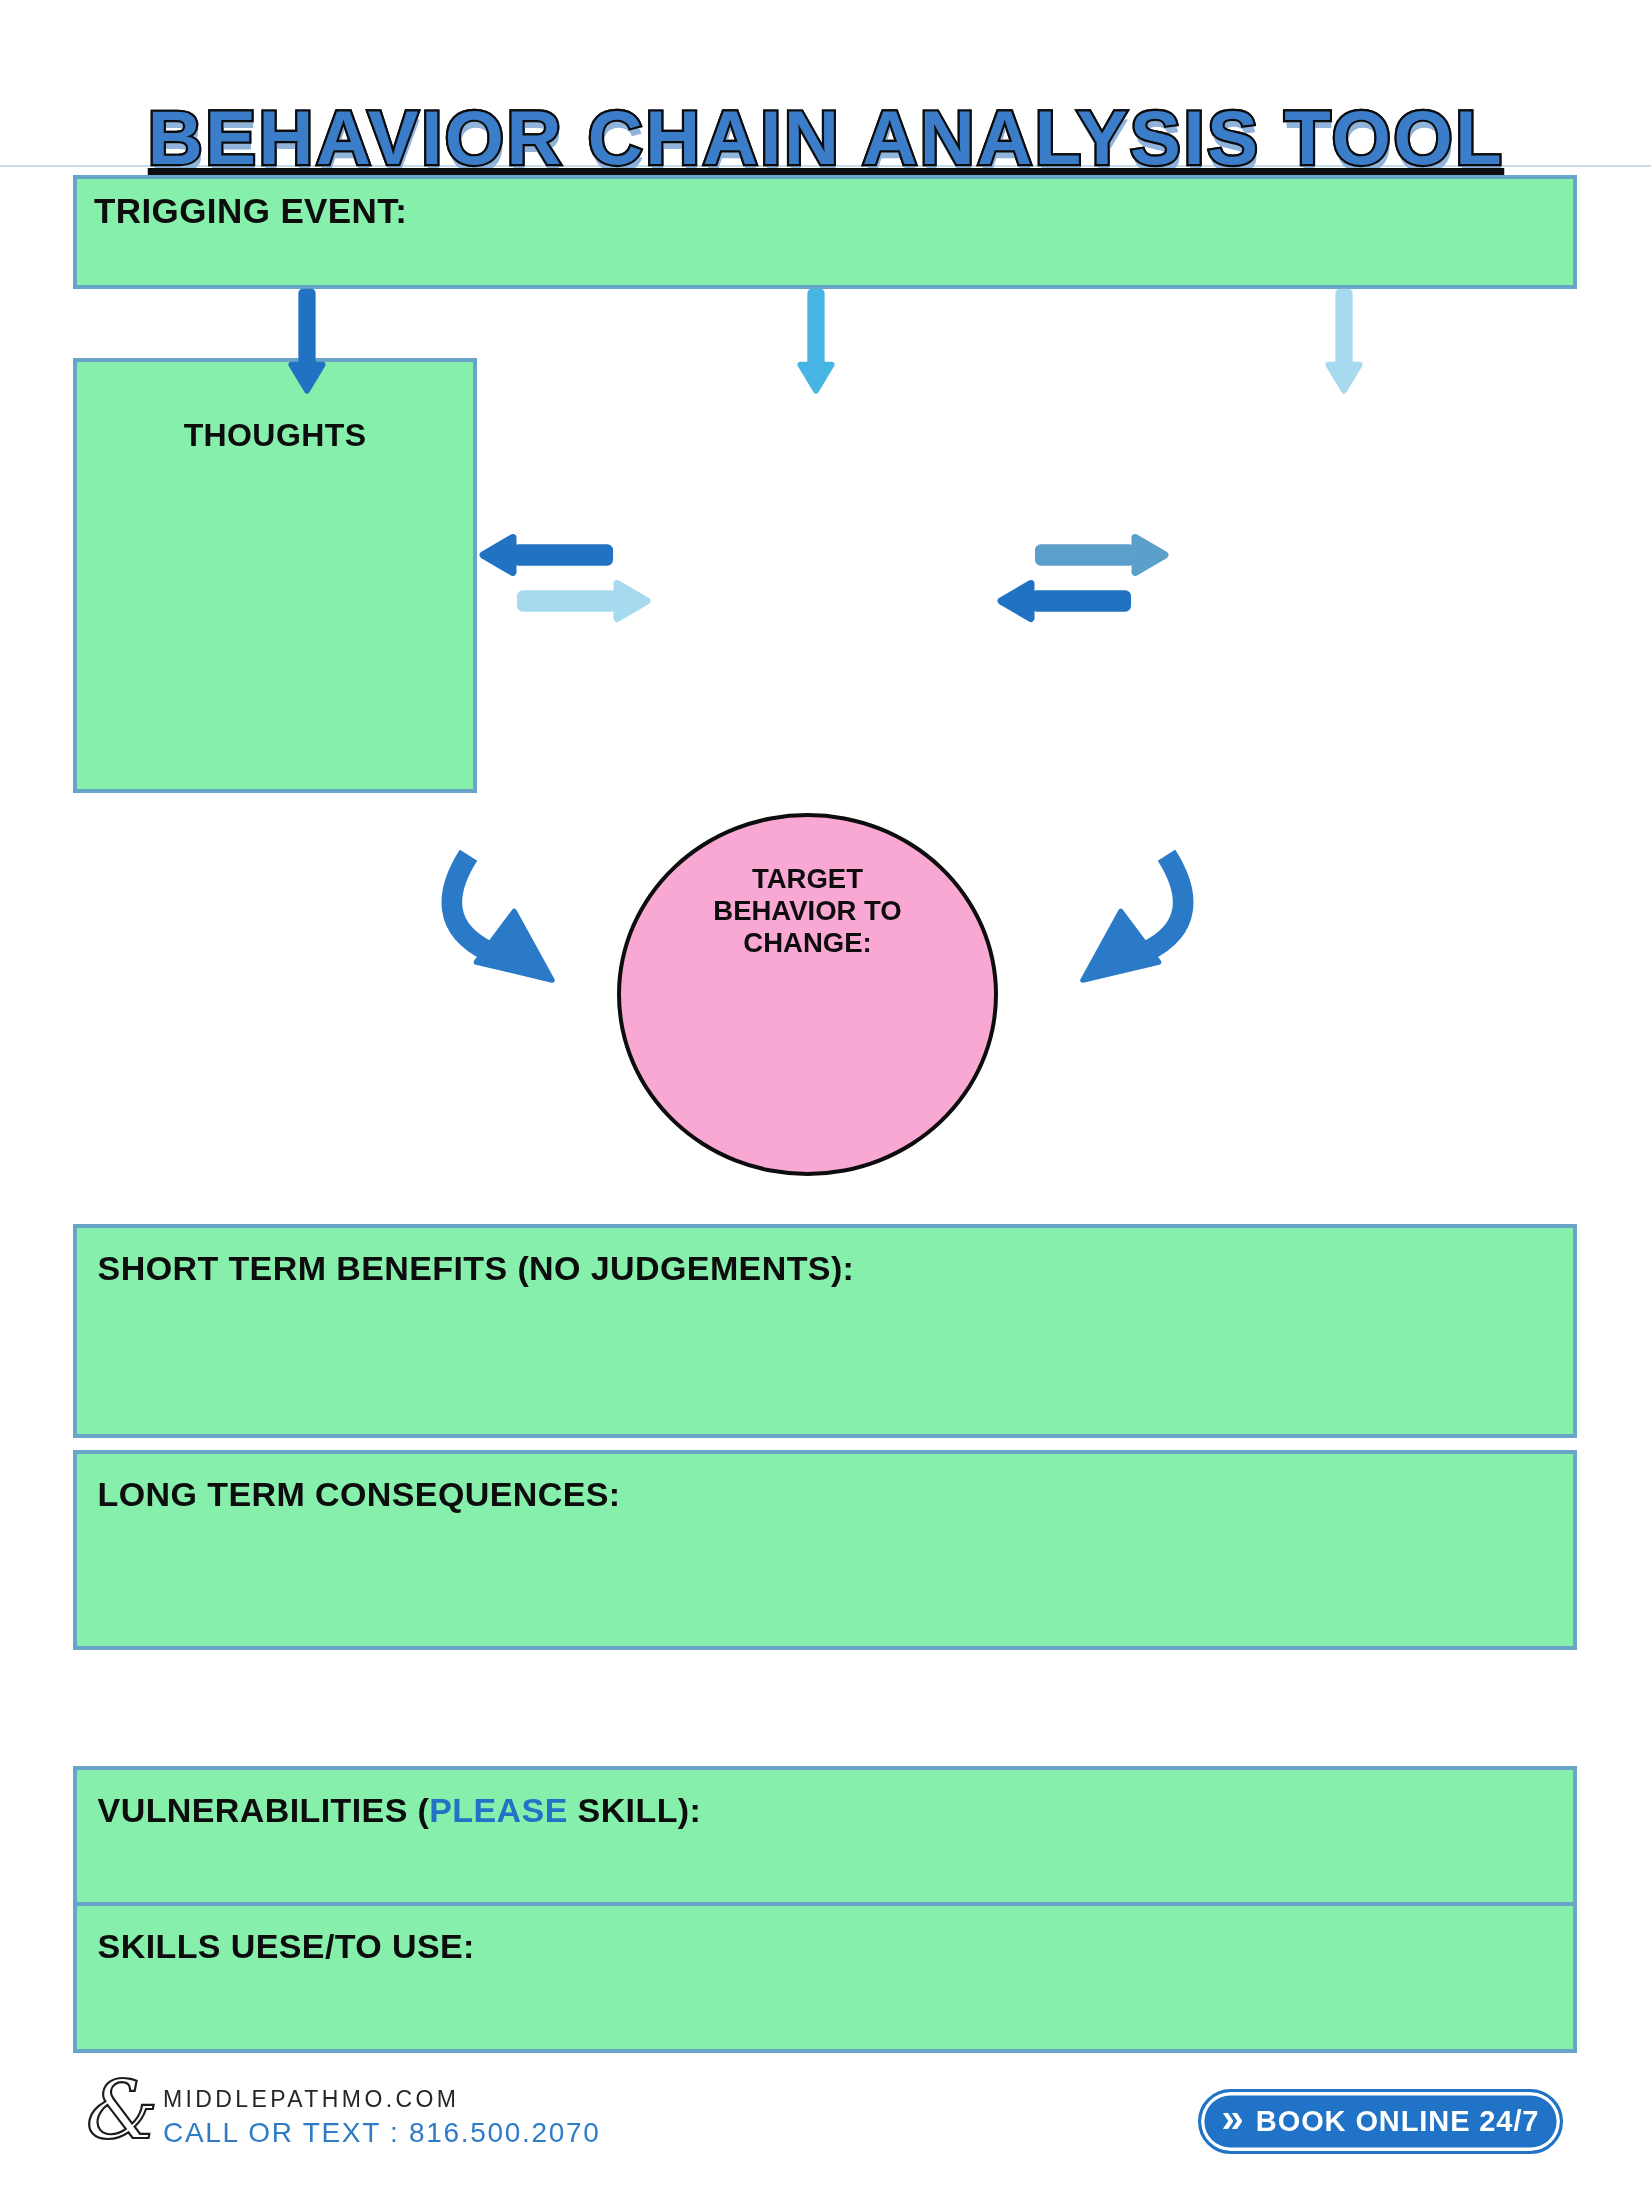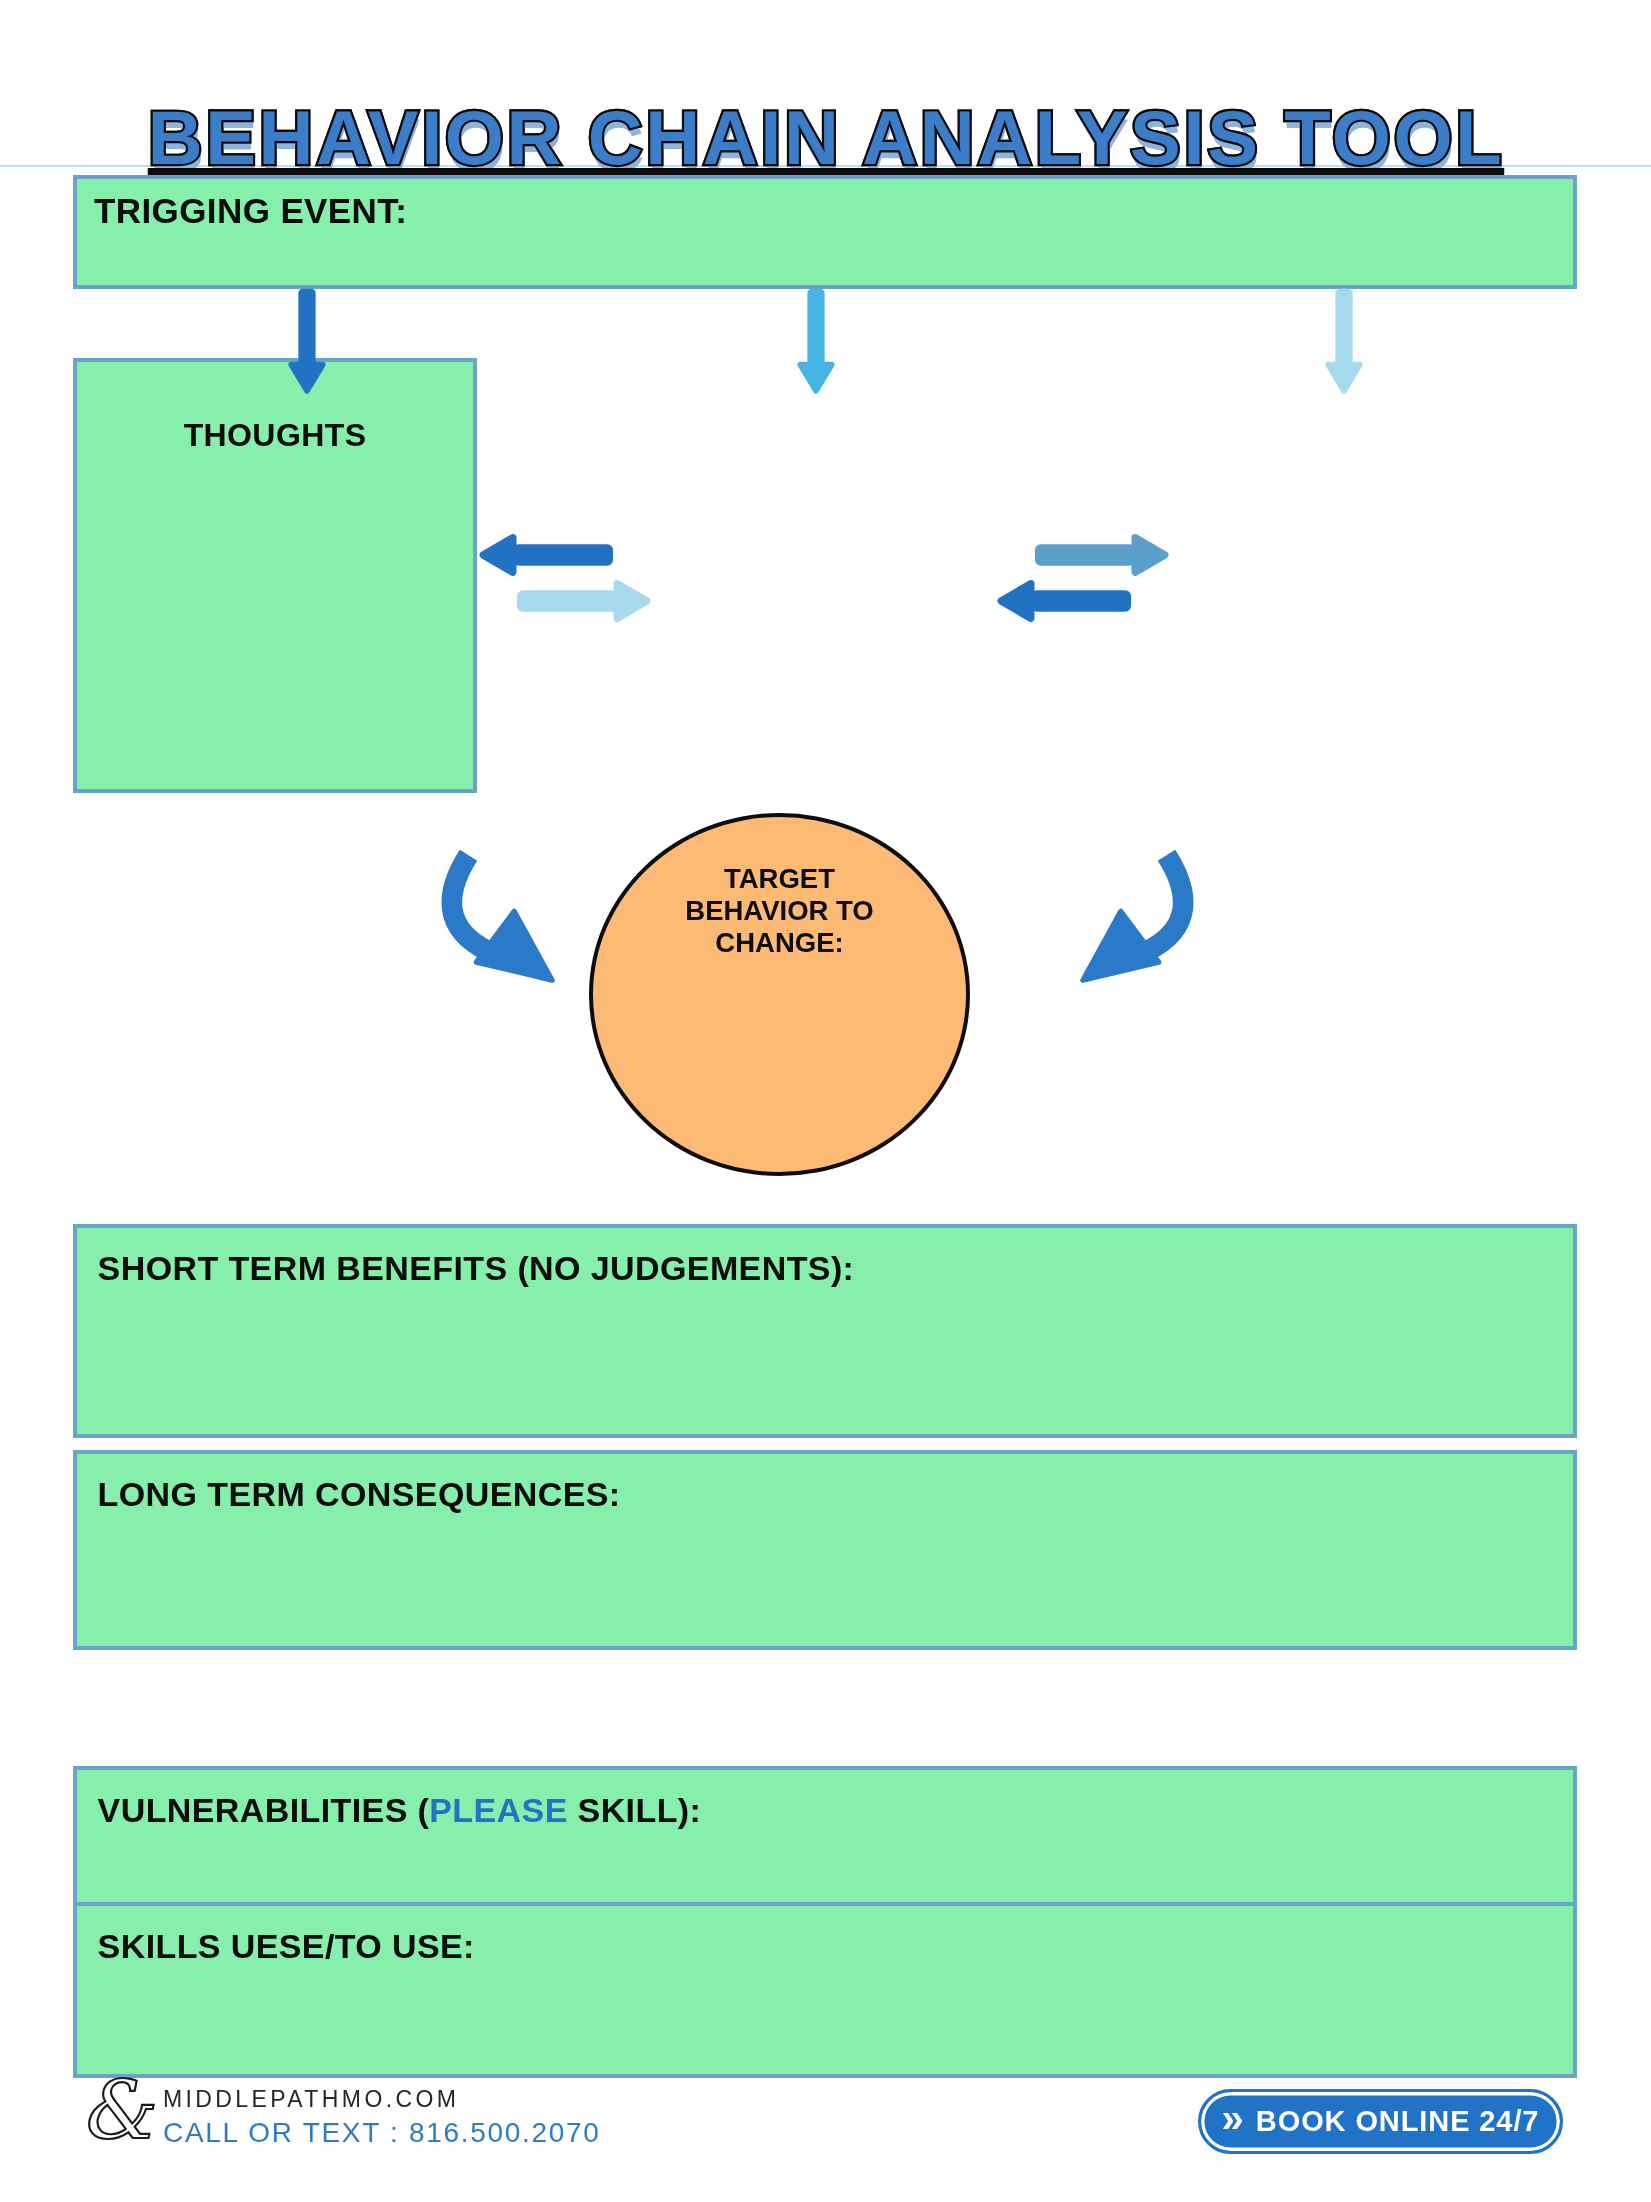--- a/index.html
+++ b/index.html
@@ -26,32 +26,32 @@
   .box{position:absolute;border:4.3px solid var(--box-border,#69a5c9);background:#86efac;box-sizing:border-box}
   .trigger-box{left:73px;top:175px;width:1504px;height:114px}
   .factor-box{top:358px;height:435px}
   .fb-thoughts{left:73px;width:404px}
   .fb-body{left:585px;width:471px}
   .fb-emotions{left:1103px;width:483px}
   .section-box{left:73px;width:1504px}
   .sb-short{top:1224px;height:214px}
   .sb-long{top:1450px;height:200px}
   .sb-vuln{top:1766px;height:147px}
-  .sb-skills{top:1902px;height:176px}
+  .sb-skills{top:1902px;height:151px}
 
   .box-label{font-weight:700;color:#0d0d0d;letter-spacing:0.4px}
   .trigger-label{position:absolute;top:12px;left:17px;font-size:35px}
   .factor-label{position:absolute;top:55px;left:0;width:100%;text-align:center;font-size:32px}
   .section-label{position:absolute;top:20.6px;left:20.6px;font-size:34px}
   .hl{color:var(--highlight-blue,#2273c6)}
 
   
   .target-circle{
-    position:absolute;left:589px;top:813px;width:381px;height:363px;
-    border:4.3px solid #0d0d0d;border-radius:50%;box-sizing:border-box;background:#fdba74;
+    position:absolute;left:617px;top:813px;width:381px;height:363px;
+    border:4.3px solid #0d0d0d;border-radius:50%;box-sizing:border-box;background:#f9a8d4;
   }
   .target-label{margin:46px auto 0;width:245px;text-align:center;font-weight:700;
     font-size:27.5px;line-height:32px;color:#0d0d0d}
 
   
   .down-arrow{position:absolute;width:38px;height:107px}
   .h-arrow{position:absolute;width:141px;height:46px}
   .curve-arrow{position:absolute;width:138px;height:138px}
   .flip{transform:scaleX(-1)}
   .c-dark{color:var(--arrow-dark,#2272c3)}

